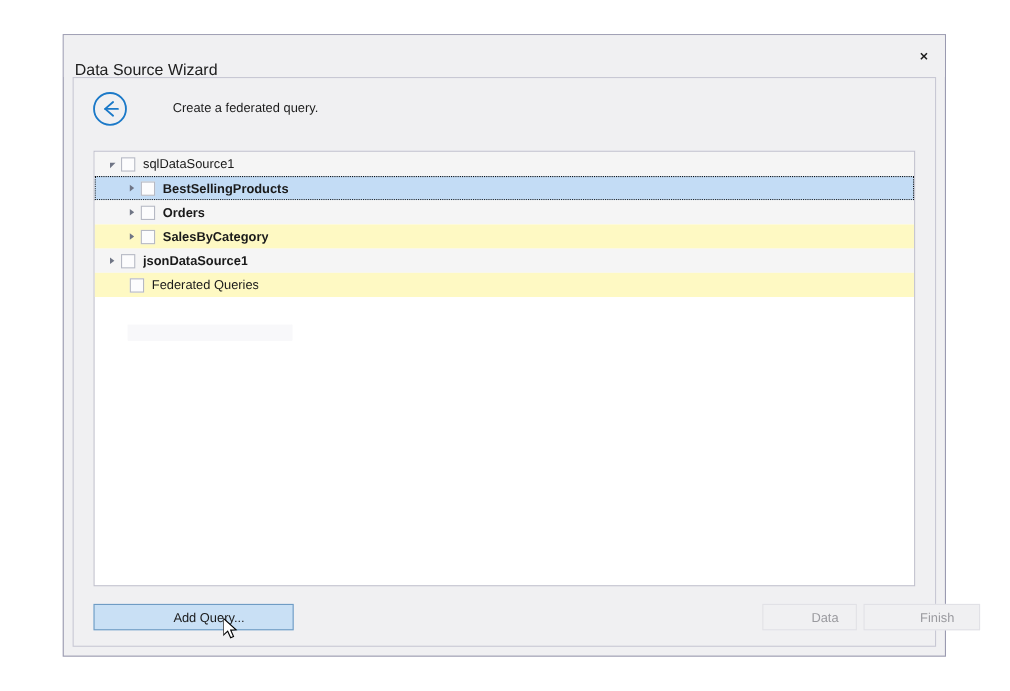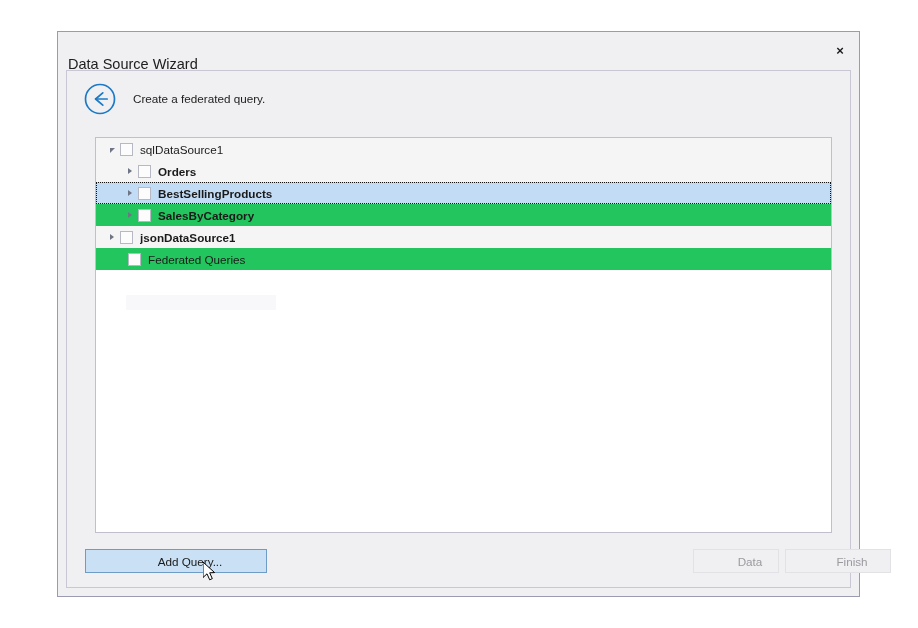--- a/index.html
+++ b/index.html
@@ -84,53 +84,53 @@
     width: 34px;
     height: 34px;
     margin-right: 16px;
     cursor: default;
   }
   #banner-text {
     display: flex;
     flex-direction: column;
     justify-content: center;
     line-height: 16px;
+    margin-left: 24px;
   }
   #banner-text .line {
     font-size: 11.7px;
     color: #1c1c1c;
     white-space: nowrap;
   }
 
   
   #tree-panel {
     position: absolute;
     left: 18px;
     top: 66px;
     right: 18px;
     height: 396px;
     background: #ffffff;
     border: 1px solid #c0c0cc;
     box-sizing: border-box;
     overflow: hidden;
-    margin-left: 10px;
   }
   .tree-row {
     height: 22px;
     display: flex;
     align-items: center;
     position: relative;
     box-sizing: border-box;
     font-size: 11.7px;
     color: #1a1a1a;
     white-space: nowrap;
     cursor: default;
   }
   .tree-row.alt-a { background: #f5f5f5; }
-  .tree-row.alt-b { background: #22c55e; }
+  .tree-row.alt-b { background: #fef9c3; }
   .tree-row.selected {
     background: #c3dcf5;
     outline: 1px dotted #111111;
     outline-offset: -1px;
   }
   .tree-row .expander {
     width: 16px;
     height: 22px;
     flex: 0 0 16px;
     display: flex;
@@ -248,33 +248,33 @@
 
     <div id="tree-panel">
       <div id="tree-rows">
           <div class="tree-row alt-a" style="padding-left: 8px;">
             <div class="expander">
               <div class="tri-down"></div>
             </div>
             <div class="checkbox"></div>
             <div class="label">sqlDataSource1</div>
           </div>
+          <div class="tree-row alt-b selected" style="padding-left: 26px;">
+            <div class="expander">
+              <div class="tri-right"></div>
+            </div>
+            <div class="checkbox"></div>
+            <div class="label bold">BestSellingProducts</div>
+          </div>
           <div class="tree-row alt-a" style="padding-left: 26px;">
             <div class="expander">
               <div class="tri-right"></div>
             </div>
             <div class="checkbox"></div>
             <div class="label bold">Orders</div>
-          </div>
-          <div class="tree-row alt-b selected" style="padding-left: 26px;">
-            <div class="expander">
-              <div class="tri-right"></div>
-            </div>
-            <div class="checkbox"></div>
-            <div class="label bold">BestSellingProducts</div>
           </div>
           <div class="tree-row alt-b" style="padding-left: 26px;">
             <div class="expander">
               <div class="tri-right"></div>
             </div>
             <div class="checkbox"></div>
             <div class="label bold">SalesByCategory</div>
           </div>
           <div class="tree-row alt-a" style="padding-left: 8px; align-items: center;">
             <div class="expander">

